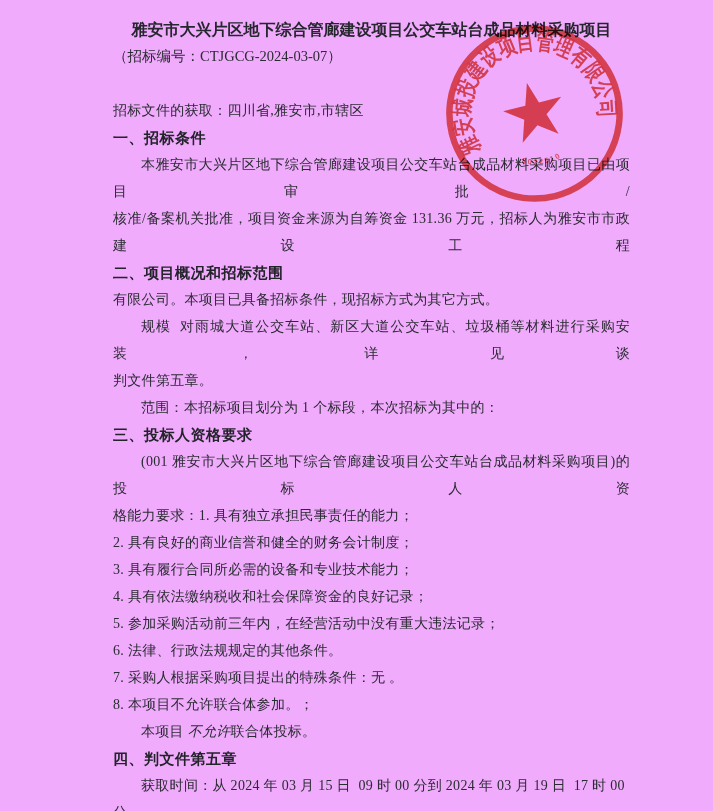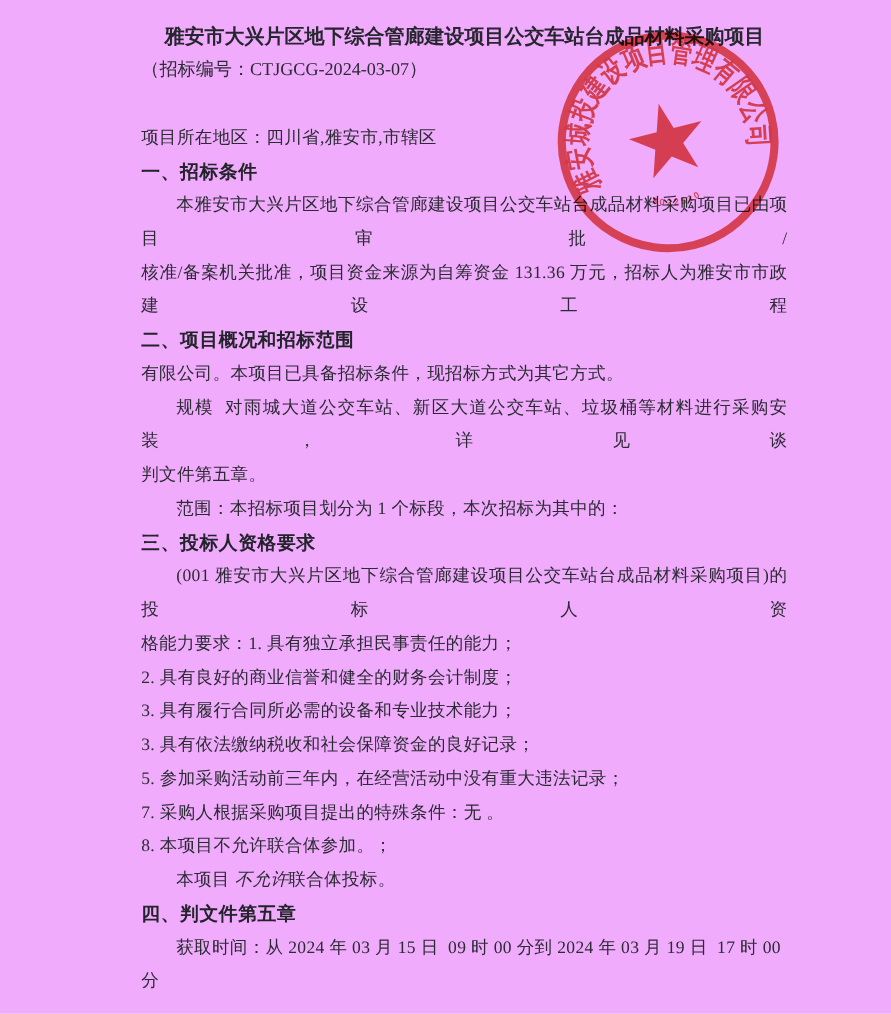--- a/index.html
+++ b/index.html
@@ -66,36 +66,37 @@
 </head>
 <body>
 
 <div class="page">
 
   <div class="content">
     <div class="doc-title">雅安市大兴片区地下综合管廊建设项目公交车站台成品材料采购项目</div>
     <div class="doc-subtitle">（招标编号：CTJGCG-2024-03-07）</div>
     <div id="doc-lines">
         <div class="line blank"></div>
-        <div class="line">项目所在地区：四川省,雅安市,市辖区</div>
+        <div class="line">招标文件的获取：四川省,雅安市,市辖区</div>
         <div class="line h">一、招标条件</div>
         <div class="line ind jst">本雅安市大兴片区地下综合管廊建设项目公交车站台成品材料采购项目已由项目审批/</div>
         <div class="line jst">核准/备案机关批准，项目资金来源为自筹资金 131.36 万元，招标人为雅安市市政建设工程</div>
         <div class="line h">二、项目概况和招标范围</div>
         <div class="line">有限公司。本项目已具备招标条件，现招标方式为其它方式。</div>
         <div class="line ind jst">规模  对雨城大道公交车站、新区大道公交车站、垃圾桶等材料进行采购安装，详见谈</div>
         <div class="line">判文件第五章。</div>
         <div class="line ind">范围：本招标项目划分为 1 个标段，本次招标为其中的：</div>
         <div class="line h">三、投标人资格要求</div>
         <div class="line ind jst">(001 雅安市大兴片区地下综合管廊建设项目公交车站台成品材料采购项目)的投标人资</div>
         <div class="line">格能力要求：1. 具有独立承担民事责任的能力；</div>
         <div class="line">2. 具有良好的商业信誉和健全的财务会计制度；</div>
         <div class="line">3. 具有履行合同所必需的设备和专业技术能力；</div>
-        <div class="line">3. 具有依法缴纳税收和社会保障资金的良好记录；</div>
+        <div class="line">4. 具有依法缴纳税收和社会保障资金的良好记录；</div>
         <div class="line">5. 参加采购活动前三年内，在经营活动中没有重大违法记录；</div>
+        <div class="line">6. 法律、行政法规规定的其他条件。</div>
         <div class="line">7. 采购人根据采购项目提出的特殊条件：无 。</div>
         <div class="line">8. 本项目不允许联合体参加。；</div>
         <div class="line ind"><span>本项目 </span><span class="it">不允许</span><span>联合体投标。</span></div>
         <div class="line h">四、判文件第五章</div>
         <div class="line ind">获取时间：从 2024 年 03 月 15 日  09 时 00 分到 2024 年 03 月 19 日  17 时 00 分</div>
       </div>
   </div>
 
   <svg class="stamp" viewBox="0 0 200 200" xmlns="http://www.w3.org/2000/svg" aria-hidden="true">
     <defs>

